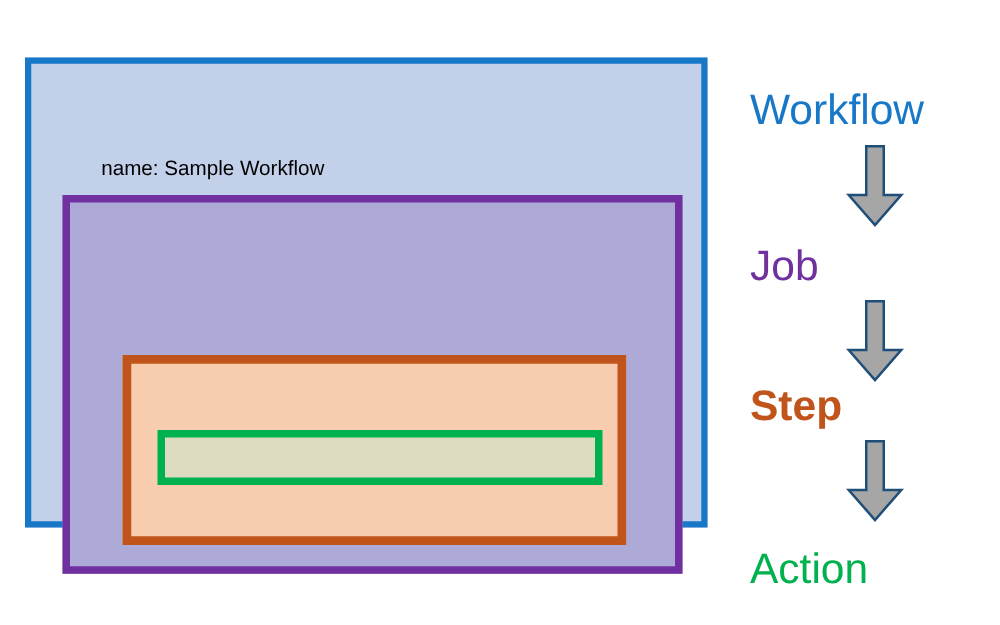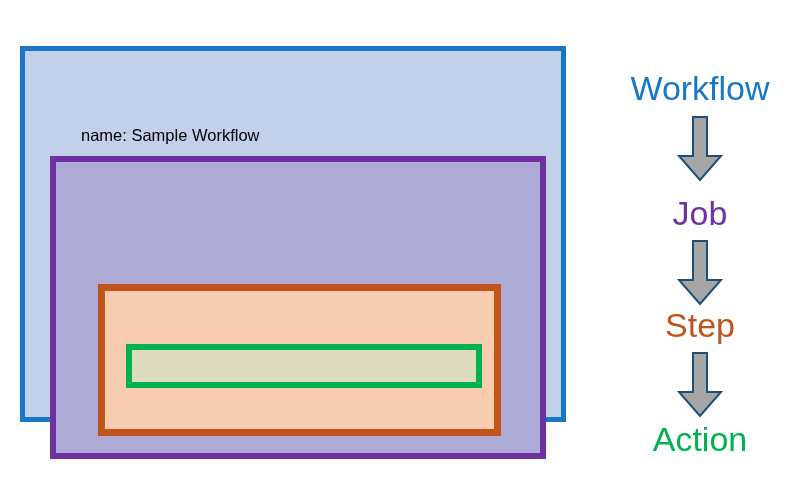--- a/index.html
+++ b/index.html
@@ -84,31 +84,31 @@
     position: absolute;
     left: 600px;
     top: 60px;
     width: 200px;
     height: 420px;
   }
 
   .legend-label {
     position: absolute;
     width: 200px;
-    text-align: center;
+    text-align: left;
     font-family: "Liberation Sans", sans-serif;
     font-size: 34px;
     line-height: 1;
     white-space: nowrap;
   }
 
   #legend-workflow { top: 11px;  color: #1878C8; }
   #legend-job      { top: 136px; color: #7030A0; }
-  #legend-step     { top: 248px; color: #C0541A; }
-  #legend-action   { top: 362px; color: #00B14F; }
+  #legend-step     { top: 248px; color: #C0541A; font-weight: bold; }
+  #legend-action   { top: 378px; color: #00B14F; }
 
   .legend-arrow {
     position: absolute;
     left: 76px;
     width: 48px;
     height: 66px;
   }
 
   #arrow-1 { top: 56px;  }
   #arrow-2 { top: 180px; }

